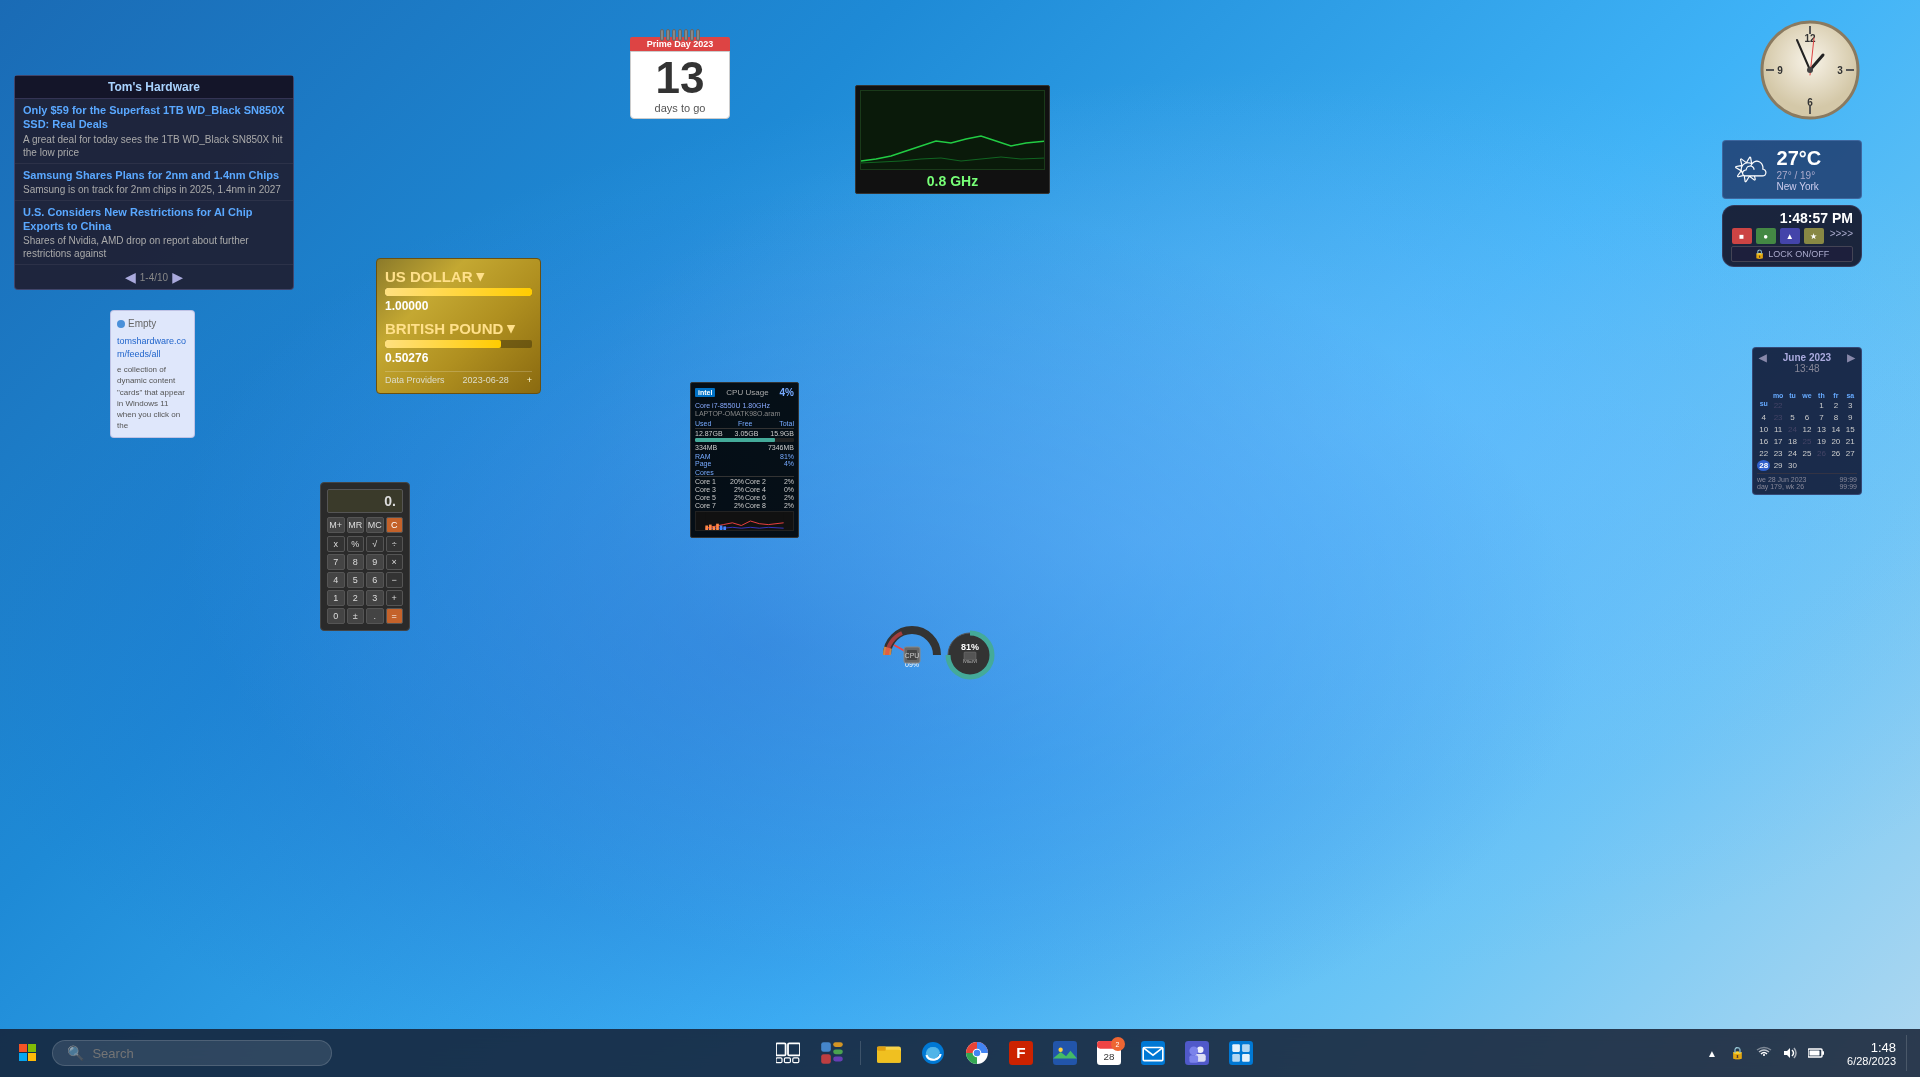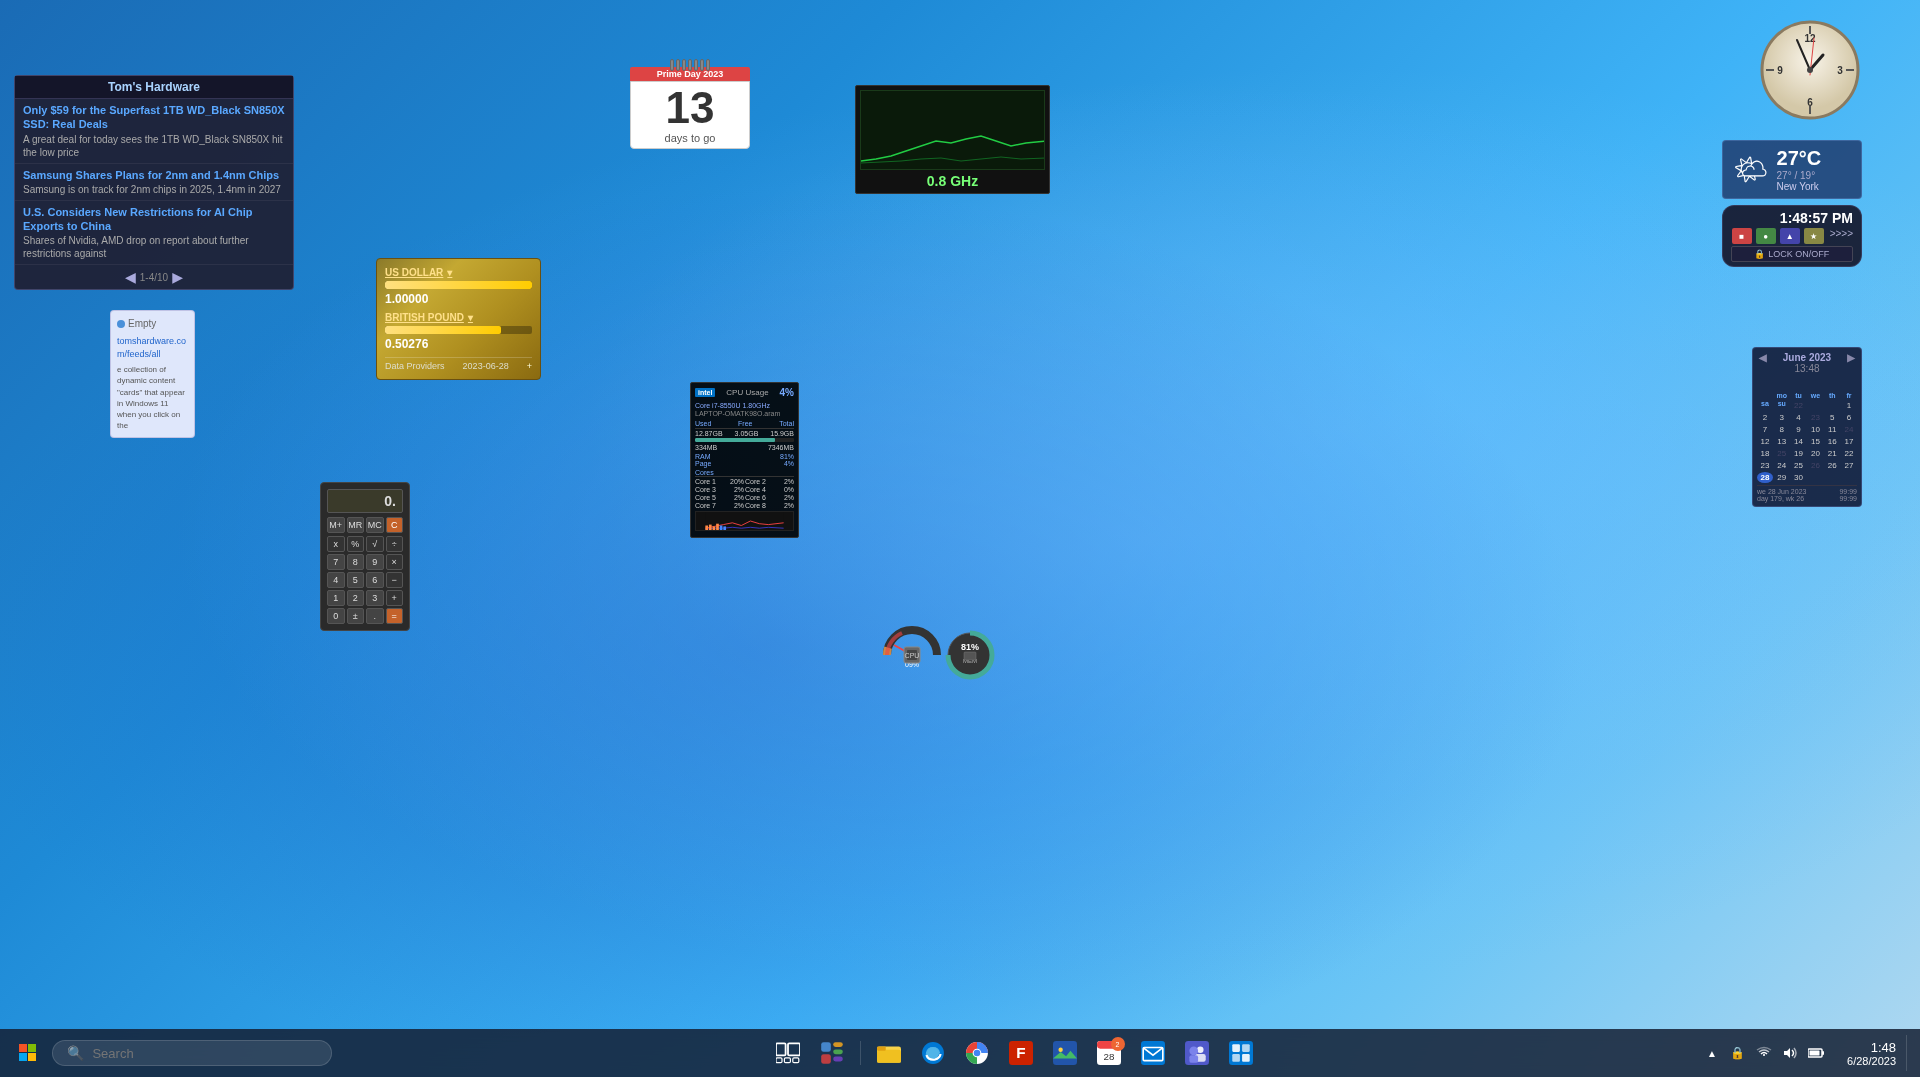--- a/index.html
+++ b/index.html
@@ -226,23 +226,23 @@
       width: 8px;
       height: 8px;
       border-radius: 50%;
       background: #4a90d9;
     }
     .info-link { color: #2266cc; font-size: 9px; }
 
     
     .widget-calendar {
       position: absolute;
-      top: 59px;
+      top: 29px;
       left: 630px;
-      width: 120px;
+      width: 100px;
       z-index: 10;
       text-align: center;
     }
     .calendar-spiral {
       display: flex;
       justify-content: center;
       gap: 2px;
       margin-bottom: -4px;
     }
     .spiral-line {
@@ -318,27 +318,26 @@
       border-radius: 4px;
       padding: 8px;
       z-index: 10;
       color: #fff;
       font-size: 11px;
     }
     .currency-row {
       margin-bottom: 6px;
     }
     .currency-label {
-      font-size: 10px;
+      font-size: 15px;
       color: #ffe08a;
       font-weight: bold;
       display: flex;
       align-items: flex-end;
       gap: 4px;
-      text-decoration: underline;
     }
     .currency-bar {
       height: 8px;
       background: rgba(0,0,0,0.3);
       border-radius: 2px;
       margin: 3px 0;
       overflow: hidden;
     }
     .currency-bar-fill {
       height: 100%;
@@ -576,21 +575,21 @@
     }
     .mini-cal-nav { cursor: pointer; color: #88a; }
     .mini-cal-sub {
       text-align: center;
       font-size: 10px;
       color: #889;
       margin-bottom: 18px;
     }
     .mini-cal-days {
       display: grid;
-      grid-template-columns: repeat(6, 1fr);
+      grid-template-columns: repeat(7, 1fr);
       gap: 1px;
       text-align: center;
     }
     .mini-cal-day-header {
       color: #6af;
       font-size: 7px;
       font-weight: bold;
     }
     .mini-cal-day {
       font-size: 8px;

